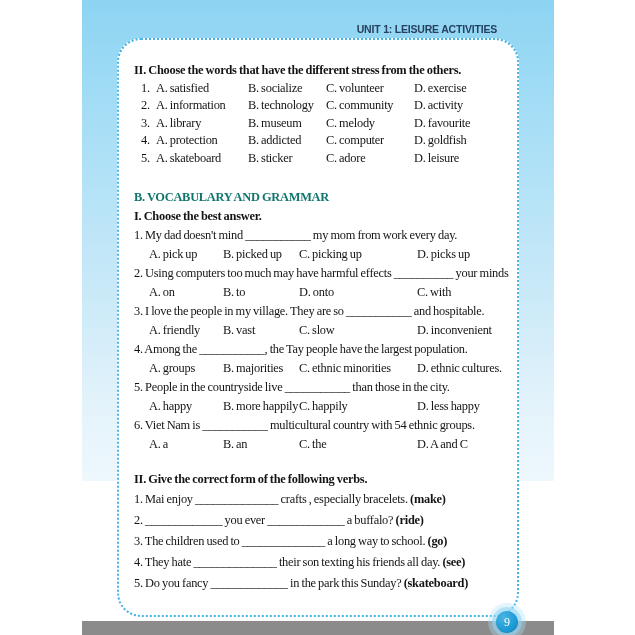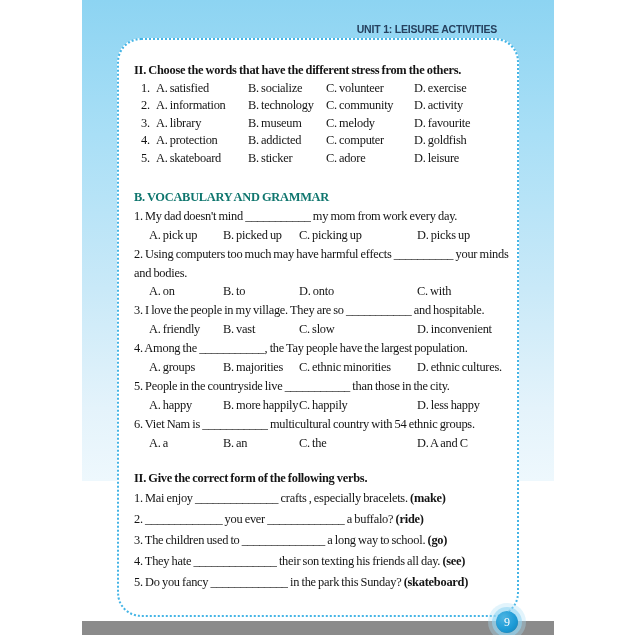--- a/index.html
+++ b/index.html
@@ -100,31 +100,31 @@
       <span>D. goldfish</span>
 
       <span>5.</span>
       <span>A. skateboard</span>
       <span>B. sticker</span>
       <span>C. adore</span>
       <span>D. leisure</span>
     </div>
 
     <div class="blue-heading">B. VOCABULARY AND GRAMMAR</div>
+    <div class="sub-heading">I. Choose the best answer.</div>
 
     <div class="q-line">1. My dad doesn't mind ___________ my mom from work every day.</div>
     <div class="opts">
       <span>A. pick up</span>
       <span>B. picked up</span>
       <span>C. picking up</span>
       <span>D. picks up</span>
     </div>
 
     <div class="q-line">2. Using computers too much may have harmful effects __________ your minds</div>
-    <div class="q-wrap">and bodies.</div>
     <div class="opts">
       <span>A. on</span>
       <span>B. to</span>
       <span>D. onto</span>
       <span>C. with</span>
     </div>
 
     <div class="q-line">3. I love the people in my village. They are so ___________ and hospitable.</div>
     <div class="opts">
       <span>A. friendly</span>

